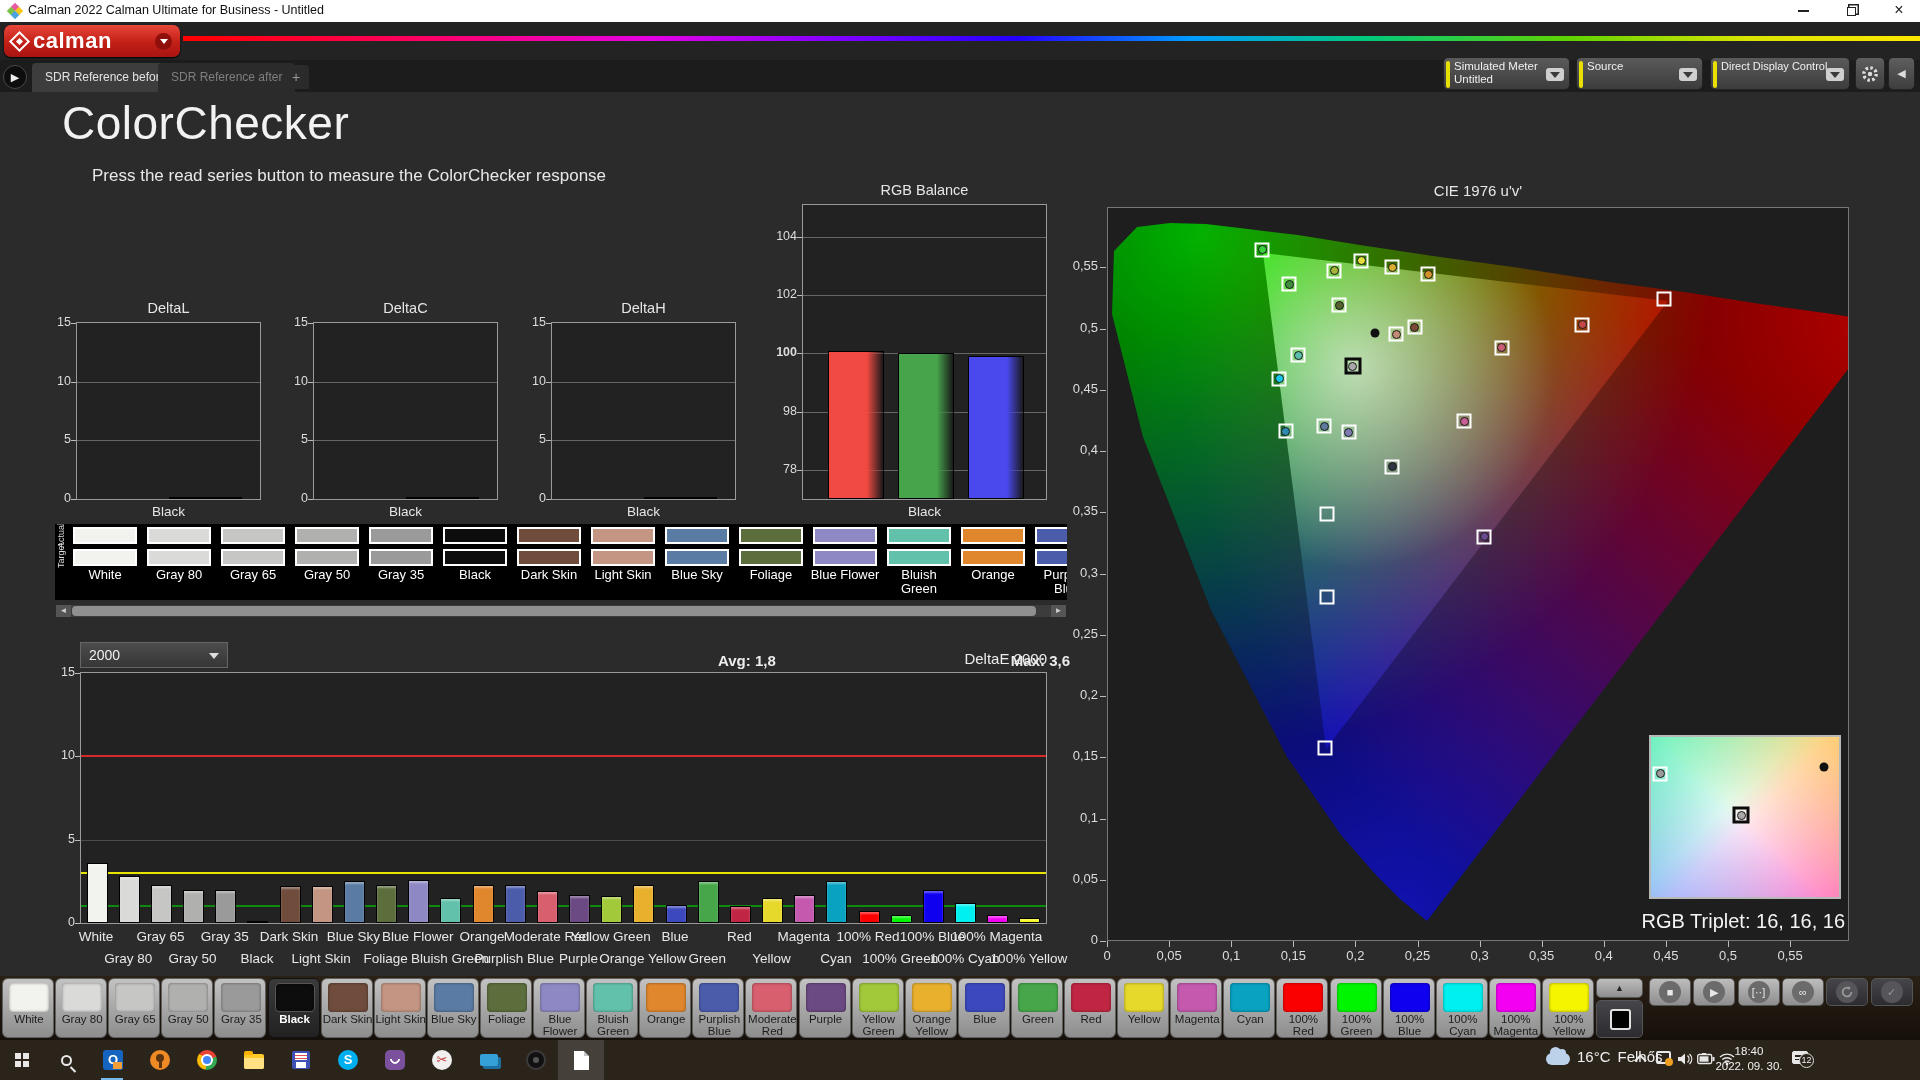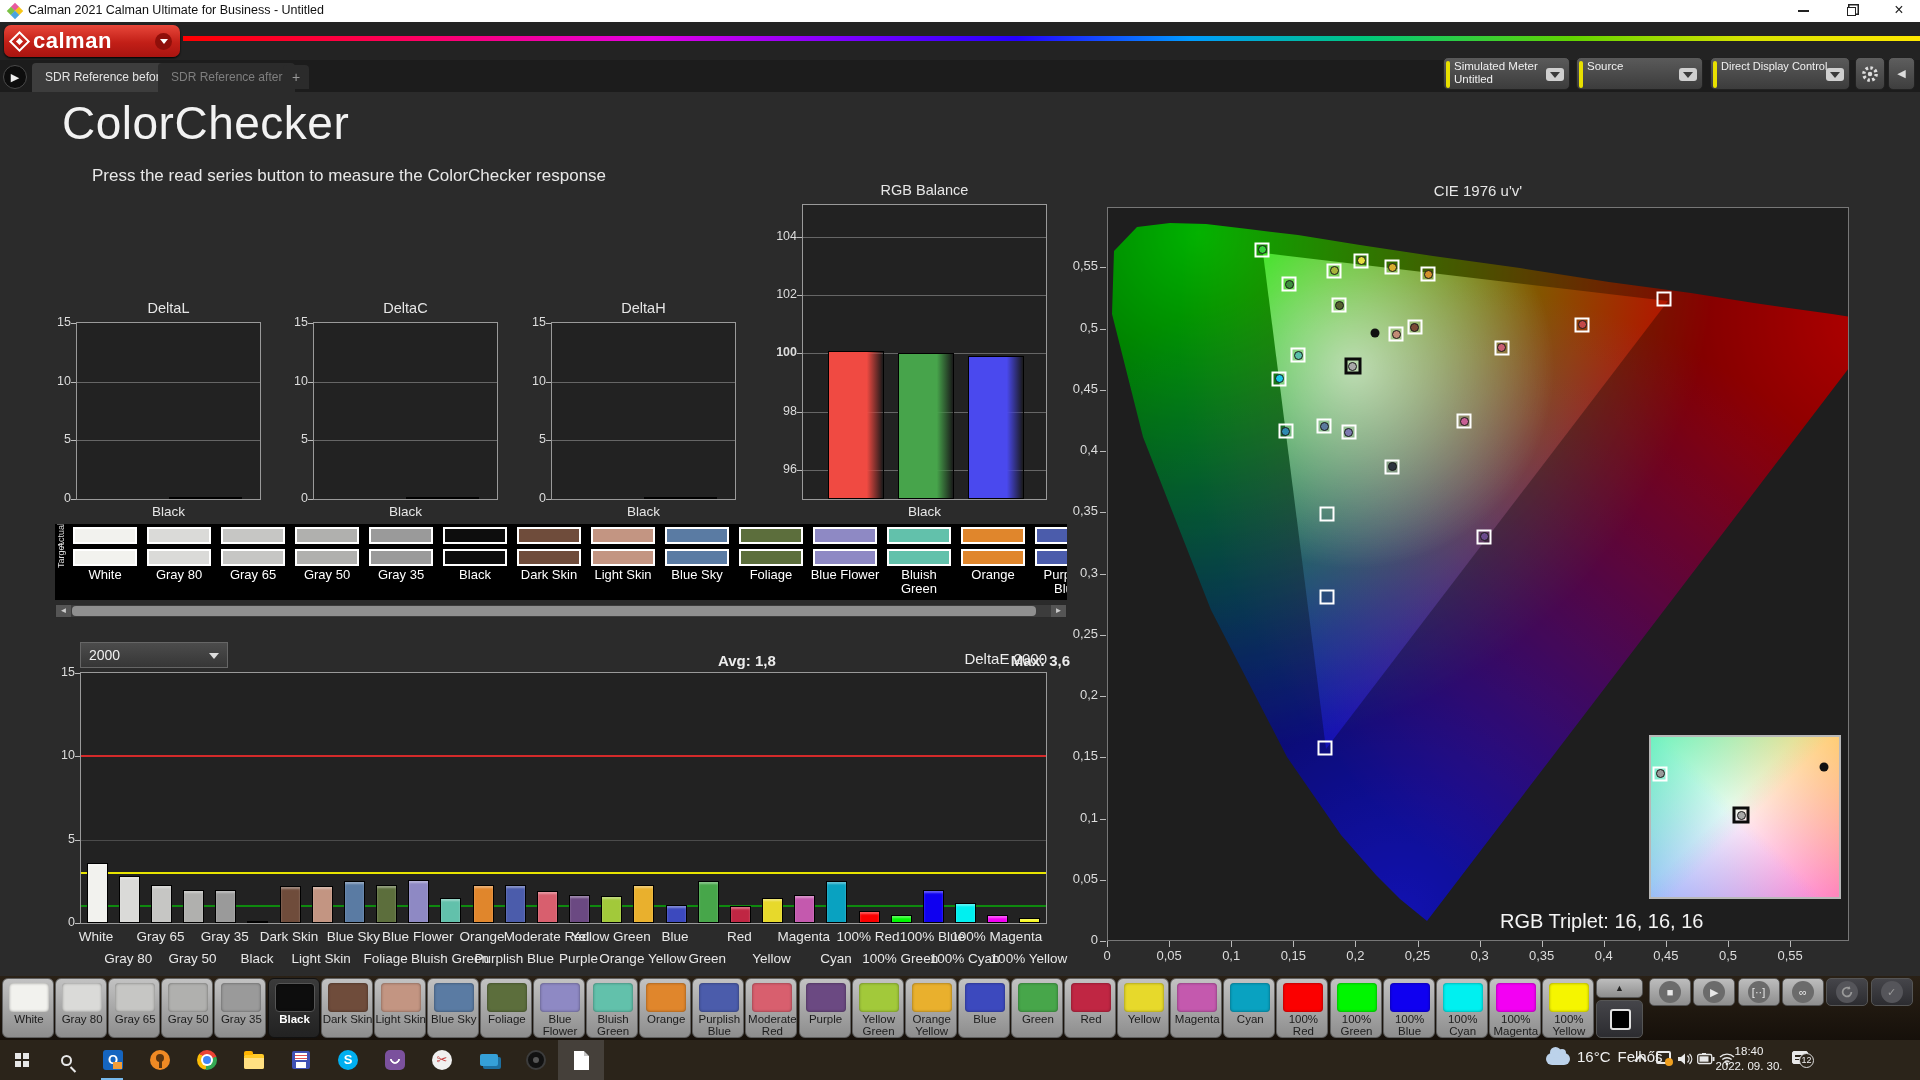--- a/index.html
+++ b/index.html
@@ -65,21 +65,21 @@
   .pt{position:absolute;transform:translate(-50%,-50%)}
   .pt.square,.pt.open-square{width:15px;height:15px;border:2px solid #fff;background:transparent}
   .pt.selected-square{width:17px;height:17px;border:3px solid #0b0b0b}
   .pt .ptc{position:absolute;left:50%;top:50%;transform:translate(-50%,-50%);width:9px;height:9px;border-radius:50%;border:1px solid #1b1b1b}
   .pt.dot{width:9px;height:9px;border-radius:50%}
   #inset{position:absolute;left:1649px;top:735px;width:192px;height:164px;border:2px solid #b8b8b8;
     background:linear-gradient(135deg,rgba(20,235,150,.60),rgba(255,255,255,0) 52%),
                linear-gradient(225deg,rgba(255,190,40,.62),rgba(255,255,255,0) 55%),
                linear-gradient(45deg,rgba(90,140,255,.55),rgba(255,255,255,0) 50%),
                linear-gradient(315deg,rgba(255,40,170,.60),rgba(255,255,255,0) 58%),#fff}
-  #triplet{position:absolute;left:1500px;top:910px;width:345px;text-align:left;font-size:20px;color:#f4f4f4}
+  #triplet{position:absolute;left:1500px;top:910px;width:345px;text-align:right;font-size:20px;color:#f4f4f4}
   
   #palettebar{position:absolute;left:0;top:976px;width:1920px;height:64px;background:linear-gradient(180deg,#2a2116,#16100a)}
   .pbtn{position:absolute;top:2px;width:52px;height:60px;border-radius:6px;background:linear-gradient(180deg,#c2c2c2,#8d8d8d);border:1px solid #5f5f5f}
   .pbtn.sel{background:linear-gradient(180deg,#3a3a3a,#222);border-color:#111}
   .psw{position:absolute;left:6px;top:4px;width:40px;height:29px;border-radius:4px;box-shadow:inset 0 0 3px rgba(0,0,0,.45)}
   .plab{position:absolute;left:0;top:35px;width:52px;text-align:center;font-size:11.5px;line-height:1.04;color:#1c1c1c}
   .pbtn.sel .plab{color:#fff;font-weight:700}
   .tbtn{position:absolute;border-radius:5px;background:linear-gradient(180deg,#bdbdbd,#8e8e8e);border:1px solid #555;text-align:center}
   .tbtn.dark{background:linear-gradient(180deg,#45454a,#2c2c30)}
   .tcirc{position:absolute;left:50%;top:50%;transform:translate(-50%,-50%);width:22px;height:22px;border-radius:50%;background:#6b6b6b;color:#e8e8e8;font-size:11px;line-height:22px;text-align:center}
@@ -100,21 +100,21 @@
 
 <div id="screen">
 
   <div id="titlebar">
     <span class="ab" style="left:8px;top:4px;width:14px;height:14px">
       <span class="ab" style="left:4px;top:0;width:6px;height:6px;background:#e85aa0;transform:rotate(45deg)"></span>
       <span class="ab" style="left:0;top:4px;width:6px;height:6px;background:#7ac143;transform:rotate(45deg)"></span>
       <span class="ab" style="left:8px;top:4px;width:6px;height:6px;background:#f5c518;transform:rotate(45deg)"></span>
       <span class="ab" style="left:4px;top:8px;width:6px;height:6px;background:#4aa3df;transform:rotate(45deg)"></span>
     </span>
-    <span class="ab" style="left:28px;top:3px">Calman 2021 Calman Ultimate for Business  - Untitled</span>
+    <span class="ab" style="left:28px;top:3px">Calman 2022 Calman Ultimate for Business  - Untitled</span>
     <span class="winctl" style="left:1788px"><span style="display:inline-block;width:11px;height:2px;background:#222;vertical-align:middle"></span></span>
     <span class="winctl" style="left:1836px"><span style="display:inline-block;width:9px;height:9px;border:1.5px solid #222;vertical-align:middle;box-shadow:2px -2px 0 -0.5px #fff,2px -2px 0 1px #222"></span></span>
     <span class="winctl" style="left:1884px;font-size:16px">×</span>
   </div>
 
   <div id="appheader">
     <div id="rainbow"></div>
     <div id="brandbtn">
       <span class="dia"></span>
       <span class="word">calman</span>
@@ -193,21 +193,21 @@
       <div class="grid" style="top: 117.333px;"></div>
       <div class="grid" style="top: 58.6667px;"></div>
       <div class="bar" style="left: 50%; width: 40%; bottom: 0px; height: 1.17333px; background: rgb(13, 13, 13); border-color: rgb(0, 0, 0);"></div>
     </div>
   <div class="xlab" style="left:76px;top:504px;width:185px">Black</div>
   <div class="xlab" style="left:313px;top:504px;width:185px">Black</div>
   <div class="xlab" style="left:551px;top:504px;width:185px">Black</div>
 
   <div class="ctitle" style="left:802px;top:182px;width:245px">RGB Balance</div>
   <div class="plot" id="rgbplot" style="left:802px;top:204px;width:245px;height:296px">
-      <div class="ytick" style="left: -34px; top: 256.891px; width: 28px;">96</div>
+      <div class="ytick" style="left: -34px; top: 256.891px; width: 28px;">78</div>
       <div class="dash" style="left: -6px; top: 264.891px;"></div>
       <div class="ytick" style="left: -34px; top: 198.673px; width: 28px;">98</div>
       <div class="dash" style="left: -6px; top: 206.673px;"></div>
       <div class="ytick" style="left: -34px; top: 140.455px; width: 28px; font-weight: bold;">100</div>
       <div class="dash" style="left: -6px; top: 148.455px;"></div>
       <div class="ytick" style="left: -34px; top: 82.2376px; width: 28px;">102</div>
       <div class="dash" style="left: -6px; top: 90.2376px;"></div>
       <div class="ytick" style="left: -34px; top: 24.0198px; width: 28px;">104</div>
       <div class="dash" style="left: -6px; top: 32.0198px;"></div>
       <div class="grid" style="top: 264.891px;"></div>

